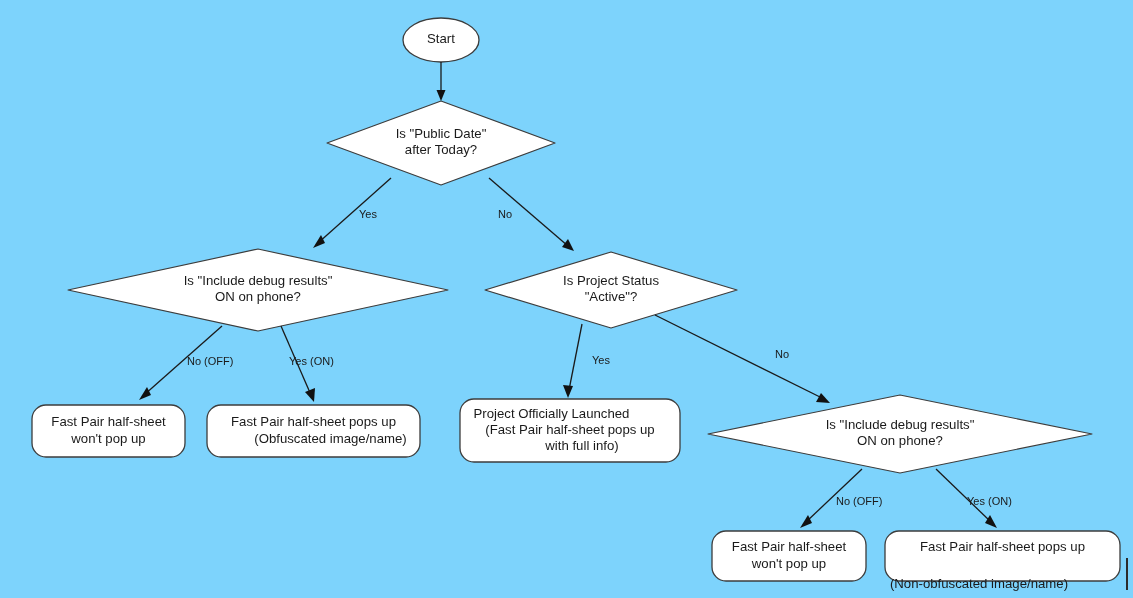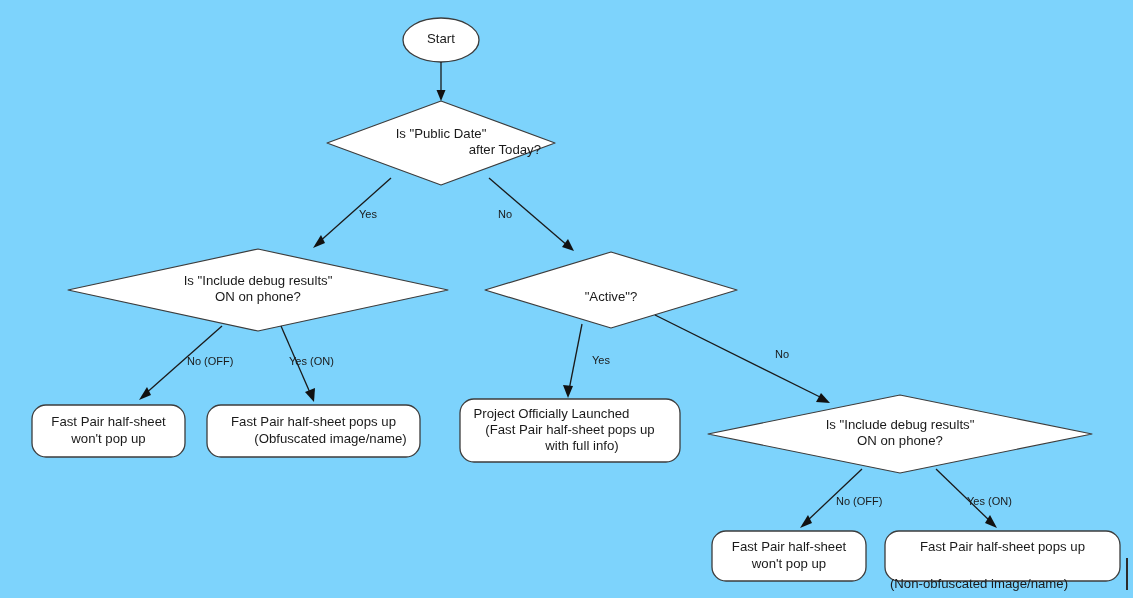--- a/index.html
+++ b/index.html
@@ -117,25 +117,26 @@
     <polygon class="arrow-head" points="800,528 808,515 812,523"></polygon>
 
     <line class="edge-line" x1="936" y1="469" x2="991" y2="522"></line>
     <polygon class="arrow-head" points="997,528 985,523 990,515"></polygon>
 
   </svg>
 
   <div class="node-text start-label" style="left:391px; top:31px; width:100px;">Start</div>
 
   <div class="node-text" style="left:341px; top:126px; width:200px;">Is "Public Date"</div>
-  <div class="node-text" style="left:341px; top:142px; width:200px;text-align:right;">after Today?</div>
+  <div class="node-text" style="left:341px; top:142px; width:200px;">after Today?</div>
 
   <div class="node-text" style="left:108px; top:273px; width:300px;">Is "Include debug results"</div>
   <div class="node-text" style="left:108px; top:289px; width:300px;">ON on phone?</div>
 
+  <div class="node-text" style="left:511px; top:273px; width:200px;">Is Project Status</div>
   <div class="node-text" style="left:511px; top:289px; width:200px;">"Active"?</div>
 
   <div class="node-text" style="left:750px; top:417px; width:300px;">Is "Include debug results"</div>
   <div class="node-text" style="left:750px; top:433px; width:300px;">ON on phone?</div>
 
   <div class="node-text" style="left:32px; top:414px; width:153px;">Fast Pair half-sheet</div>
   <div class="node-text" style="left:32px; top:431px; width:153px;">won't pop up</div>
 
   <div class="node-text" style="left:207px; top:414px; width:213px;">Fast Pair half-sheet pops up</div>
   <div class="node-text" style="left:207px; top:431px; width:247px;">(Obfuscated image/name)</div>

